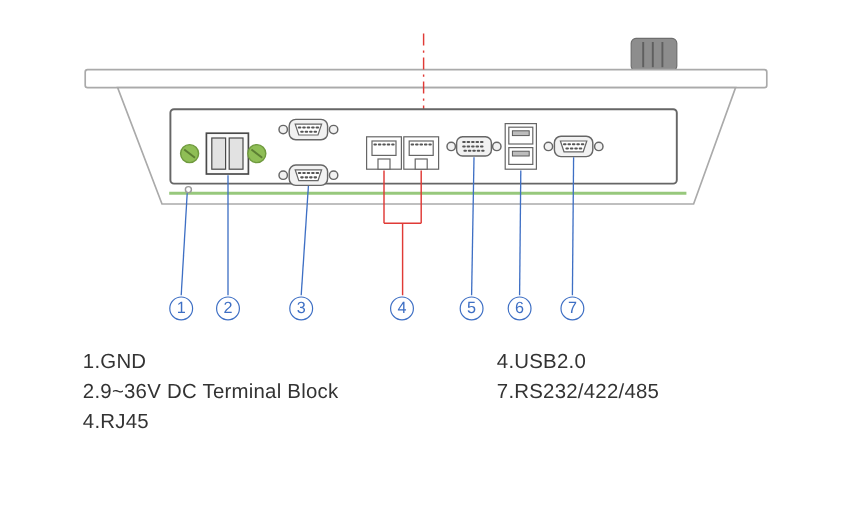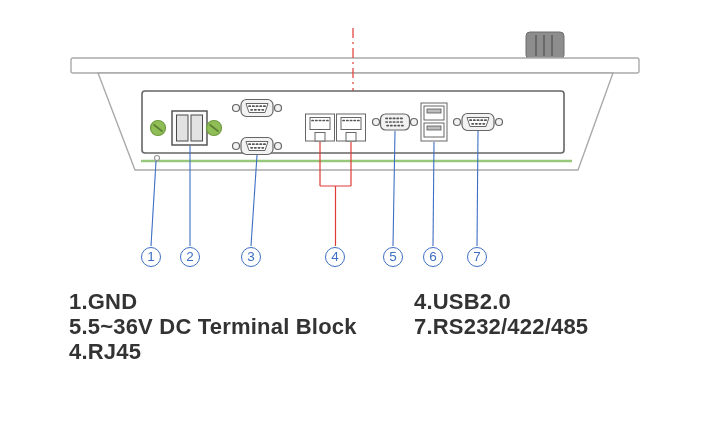--- a/index.html
+++ b/index.html
@@ -28,21 +28,21 @@
   
   .callout {
     position:absolute; width:20px; height:20px;
     border:1.4px solid var(--callout-blue,#3e6fc4); border-radius:50%;
     color:var(--callout-blue,#3e6fc4); background:#ffffff;
     font-size:13.5px; line-height:17px; text-align:center;
     transform:translate(-50%,-50%);
   }
 
   
-  .legend { position:absolute; color:var(--text-color,#333333); font-size:22px; line-height:25px; letter-spacing:.2px; white-space:nowrap;font-weight:bold; }
+  .legend { position:absolute; color:var(--text-color,#333333); font-size:17px; line-height:25px; letter-spacing:.2px; white-space:nowrap; }
 </style>
 </head>
 <body>
 
 <div class="stage">
 
   <svg width="711" height="435" viewBox="0 0 711 435">
     <defs>
       <g id="db9">
         <circle cx="-21" cy="0" r="3.5" class="shape"></circle>
@@ -136,21 +136,21 @@
   <span class="callout" style="left:151px; top:257px;">1</span>
   <span class="callout" style="left:190px; top:257px;">2</span>
   <span class="callout" style="left:251px; top:257px;">3</span>
   <span class="callout" style="left:335px; top:257px;">4</span>
   <span class="callout" style="left:393px; top:257px;">5</span>
   <span class="callout" style="left:433px; top:257px;">6</span>
   <span class="callout" style="left:477px; top:257px;">7</span>
 
   <div class="legend" style="left:69px; top:289px;">
     <div>1.GND</div>
-    <div>5.5~36V DC Terminal Block</div>
+    <div>2.9~36V DC Terminal Block</div>
     <div>4.RJ45</div>
   </div>
   <div class="legend" style="left:414px; top:289px;">
     <div>4.USB2.0</div>
     <div>7.RS232/422/485</div>
   </div>
 
 </div>
 
 </body></html>

